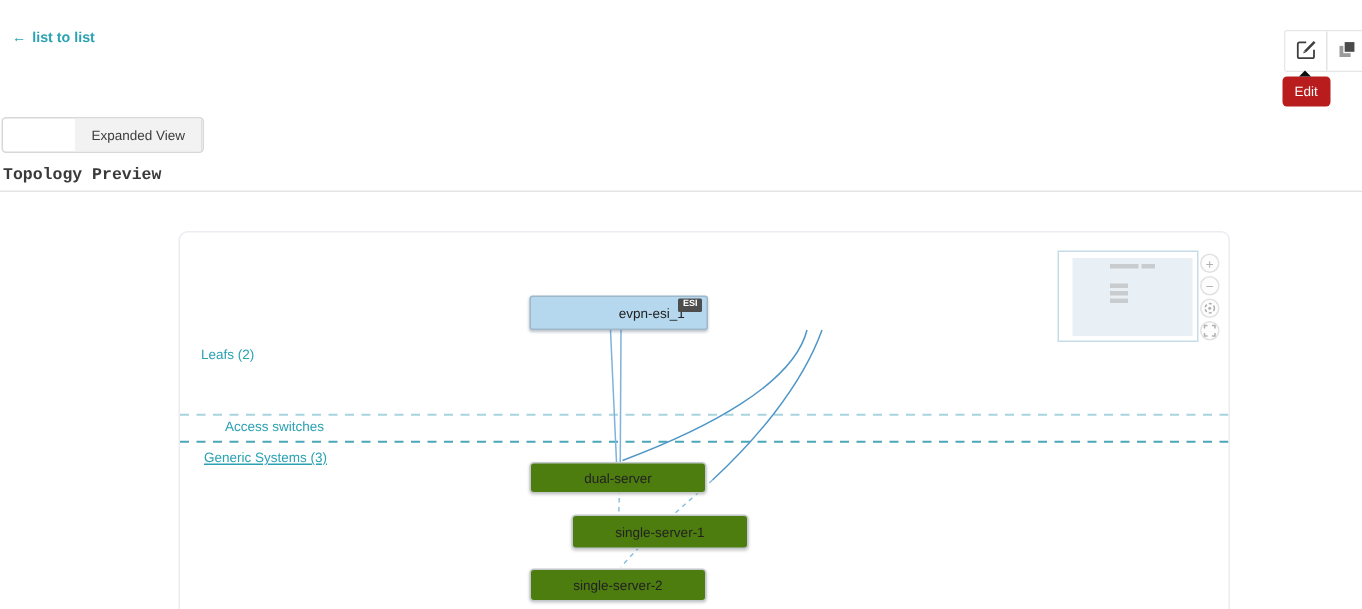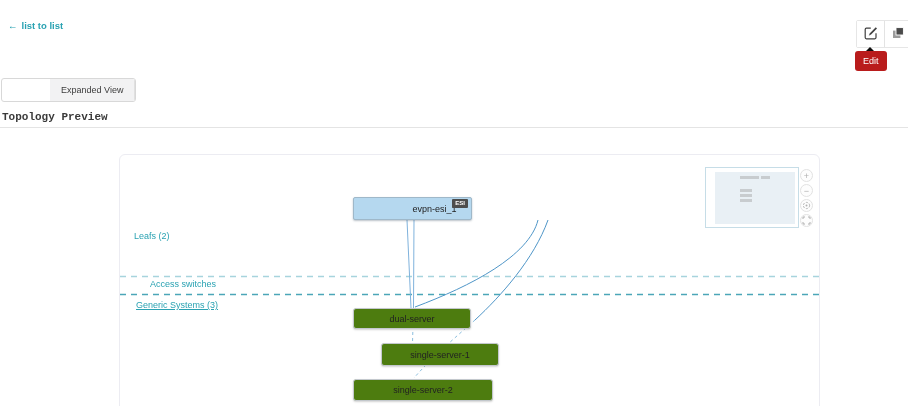--- a/index.html
+++ b/index.html
@@ -113,21 +113,21 @@
     <span>evpn-esi_1</span>
     <span class="esi-badge">ESI</span>
   </div>
 
   <div class="node server" style="left:233px; top:153px; width:118px; height:21px;">
     <span>dual-server</span>
   </div>
   <div class="node server" style="left:233px; top:188px; width:118px; height:23px;margin-left:28px;">
     <span>single-server-1</span>
   </div>
-  <div class="node server" style="left:233px; top:224px; width:140px; height:22px;">
+  <div class="node server" style="left:233px; top:224px; width:118px; height:22px;">
     <span>single-server-2</span>
   </div>
 
   <div class="minimap">
     <div class="mini-view"></div>
     <div class="mini-bar" style="left:34px; top:8px; width:19px;"></div>
     <div class="mini-bar" style="left:55px; top:8px; width:9px;"></div>
     <div class="mini-bar" style="left:34px; top:21px; width:12px;"></div>
     <div class="mini-bar" style="left:34px; top:26px; width:12px;"></div>
     <div class="mini-bar" style="left:34px; top:31px; width:12px;"></div>

